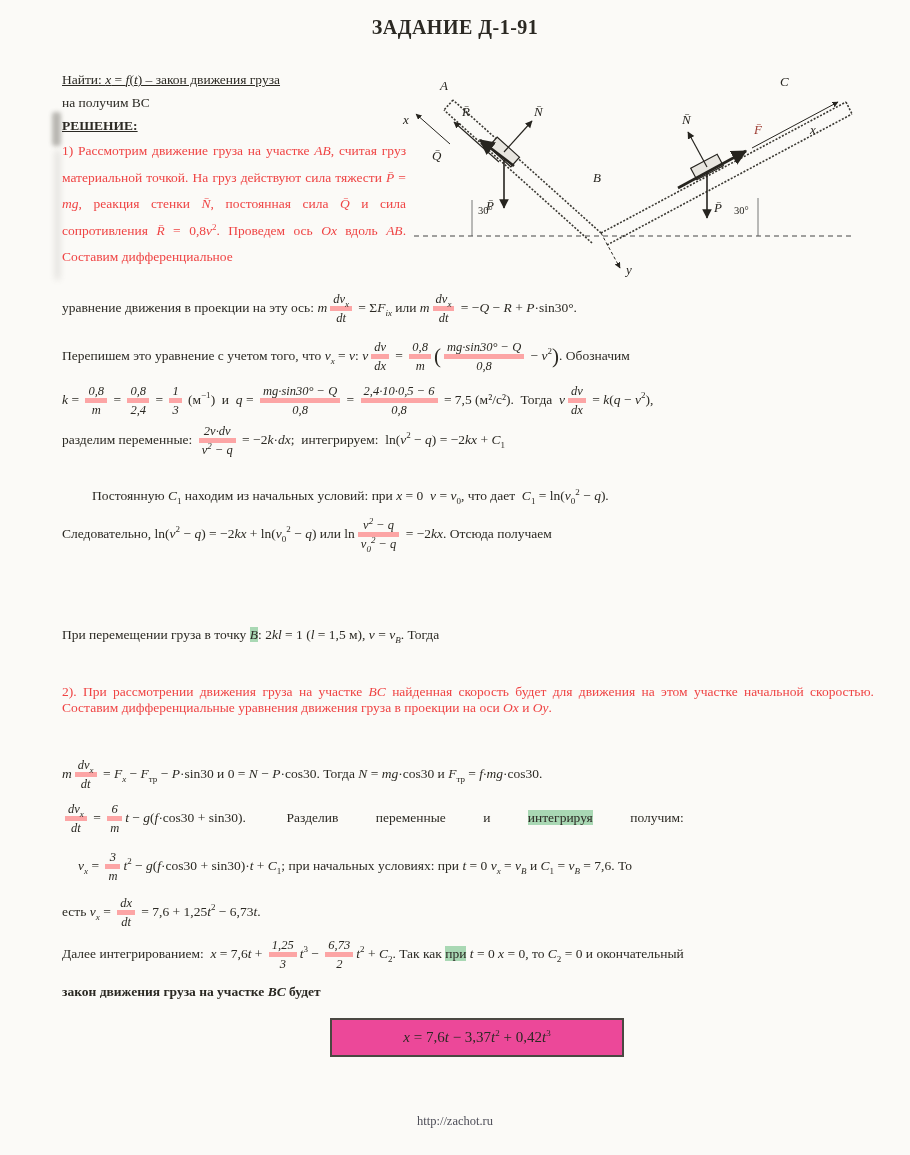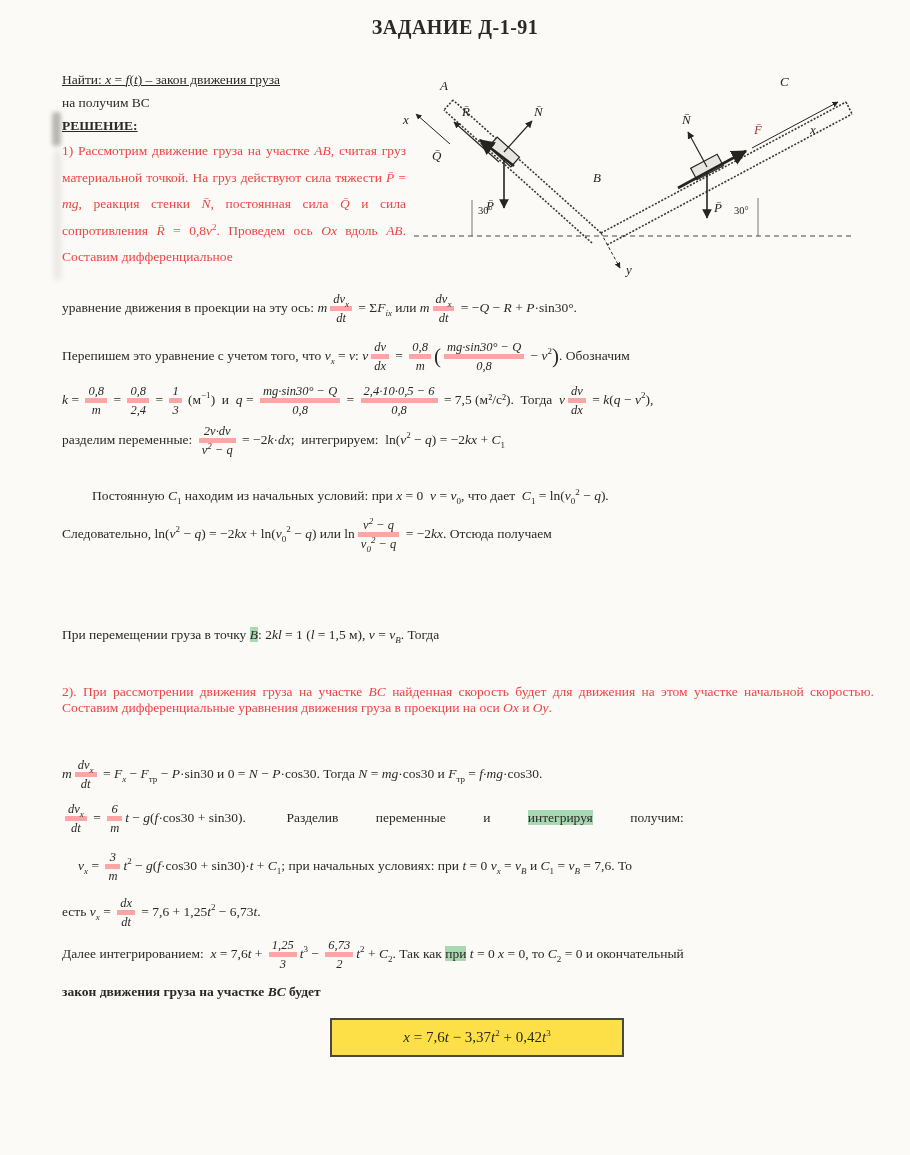--- a/index.html
+++ b/index.html
@@ -10,21 +10,21 @@
   .ctr{text-align:center;white-space:nowrap;}
   .bold{font-weight:bold;}
   .u{text-decoration:underline;}
   sub,sup{font-size:9px;line-height:0;}
   i{font-style:italic;}
   .f{display:inline-block;vertical-align:middle;text-align:center;margin:0 3px;line-height:1.15;font-size:12.5px;}
   .f>i{display:block;border-bottom:5px solid #fca5a5;padding:0 3px;font-style:italic;}
   .f>b{display:block;font-weight:normal;padding:0 3px;font-style:italic;}
   .bp{font-size:21px;vertical-align:-3px;display:inline-block;font-style:normal;}
   .hl{background:#a9d8b4;}
-  #answer-box{position:absolute;left:330px;top:1018px;width:278px;border:2px solid #4a4842;background:#fde047;padding:9px 6px;font-size:15px;text-align:center;color:#2b2923;}
+  #answer-box{position:absolute;left:330px;top:1018px;width:278px;border:2px solid #4a4842;background:#ec4899;padding:9px 6px;font-size:15px;text-align:center;color:#2b2923;}
   #footer{position:absolute;left:0;right:0;top:1114px;text-align:center;font-size:12.5px;color:#4e4e58;}
   .smudge{position:absolute;background:#6a675f;border-radius:3px;}
   svg text{font-family:"Liberation Serif","DejaVu Serif",serif;font-size:13px;font-style:italic;fill:#26241f;}
   svg text.deg{font-style:normal;font-size:10.5px;}
   svg text.red{fill:#9c3a30;}
 </style>
 </head>
 <body>
 
 <div id="sheet">
@@ -109,14 +109,15 @@
   <div class="wrap" style="left:62px;top:684px;width:812px;line-height:16px;">2). При рассмотрении движения груза на участке <i>BC</i> найденная скорость будет для движения на этом участке начальной скоростью. Составим дифференциальные уравнения движения груза в проекции на оси <i>Ox</i> и <i>Oy</i>.</div>
   <div class="t" style="left:62px;top:758px;"><i>m</i><span class="f"><i>dv<sub>x</sub></i><b>dt</b></span> = <i>F<sub>x</sub></i> − <i>F</i><sub>тр</sub> − <i>P</i>·sin30 и 0 = <i>N</i> − <i>P</i>·cos30. Тогда <i>N</i> = <i>mg</i>·cos30 и <i>F</i><sub>тр</sub> = <i>f·mg</i>·cos30.</div>
   <div class="t" style="left:62px;top:802px;"><span class="f"><i>dv<sub>x</sub></i><b>dt</b></span> = <span class="f"><i>6</i><b>m</b></span><i>t</i> − <i>g</i>(<i>f</i>·cos30 + sin30). <span style="word-spacing:34px">&nbsp;Разделив переменные и <span class="hl">интегрируя</span> получим:</span></div>
   <div class="t" style="left:62px;top:850px;margin-left:16px;"><i>v<sub>x</sub></i> = <span class="f"><i>3</i><b>m</b></span><i>t</i><sup>2</sup> − <i>g</i>(<i>f</i>·cos30 + sin30)·<i>t</i> + <i>C</i><sub>1</sub>; при начальных условиях: при <i>t</i> = 0 <i>v<sub>x</sub></i> = <i>v<sub>B</sub></i> и <i>C</i><sub>1</sub> = <i>v<sub>B</sub></i> = 7,6. То</div>
   <div class="t" style="left:62px;top:896px;">есть <i>v<sub>x</sub></i> = <span class="f"><i>dx</i><b>dt</b></span> = 7,6 + 1,25<i>t</i><sup>2</sup> − 6,73<i>t</i>.</div>
   <div class="t" style="left:62px;top:938px;">Далее интегрированием: &nbsp;<i>x</i> = 7,6<i>t</i> + <span class="f"><i>1,25</i><b>3</b></span><i>t</i><sup>3</sup> − <span class="f"><i>6,73</i><b>2</b></span><i>t</i><sup>2</sup> + <i>C</i><sub>2</sub>. Так как <span class="hl">при</span> <i>t</i> = 0 <i>x</i> = 0, то <i>C</i><sub>2</sub> = 0 и окончательный</div>
   <div class="t" style="left:62px;top:984px;font-weight:bold;">закон движения груза на участке <i>BC</i> будет</div>
 
   <div id="answer-box"><i>x</i> = 7,6<i>t</i> − 3,37<i>t</i><sup>2</sup> + 0,42<i>t</i><sup>3</sup></div>
 
+  <div id="footer">http://zachot.ru</div>
 
 </div>
 
 </body></html>

